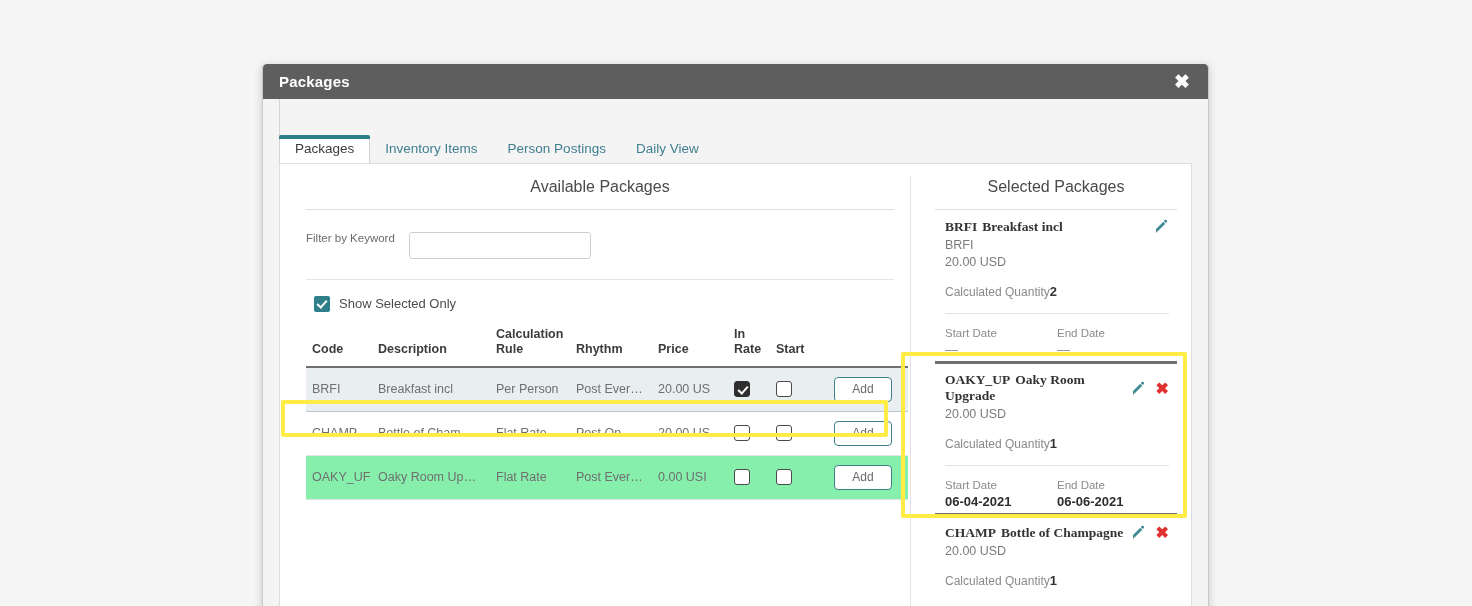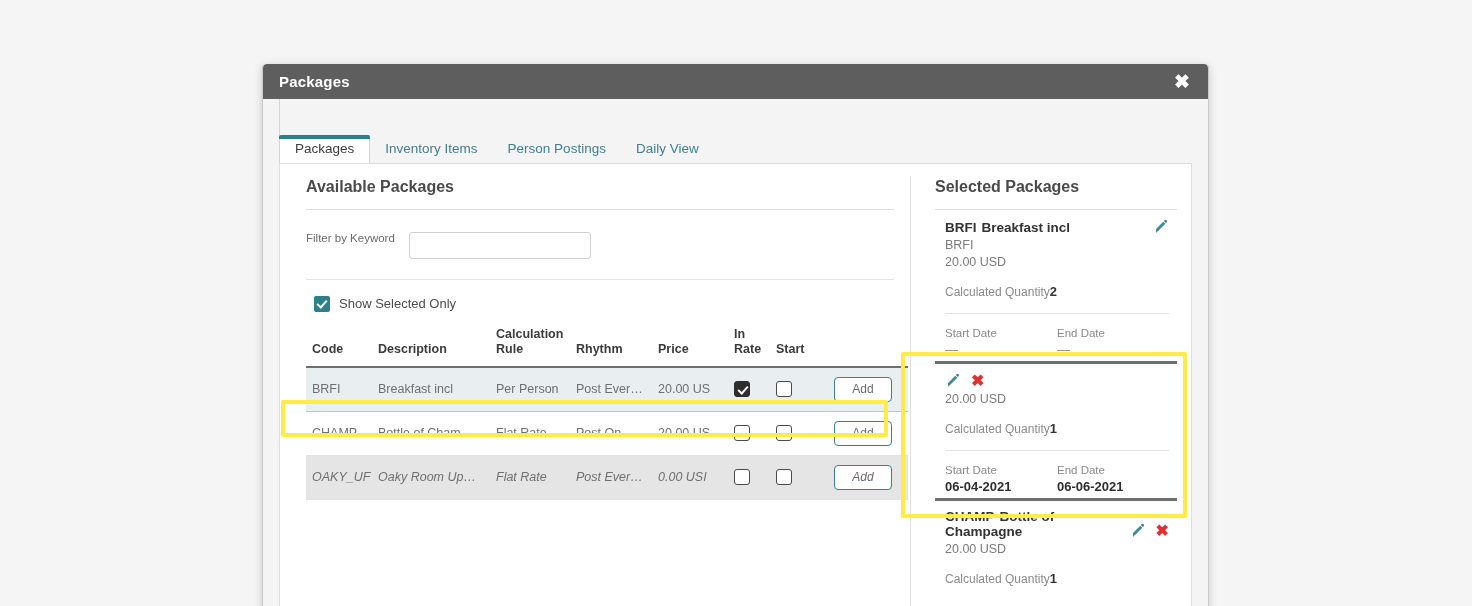--- a/index.html
+++ b/index.html
@@ -85,22 +85,23 @@
     background:#ffffff;
     border:1px solid #dedede;
     border-bottom:none;
     display:flex;
   }
   #leftPanel { width:630px; position:relative; padding:14px 16px 0 26px; }
   #divider { width:1px; background:#e2e2e2; margin-top:12px; }
   #rightPanel { flex:1; position:relative; padding:14px 14px 0 24px; overflow:hidden; }
 
   .panelTitle {
-    font-size:16px; color:#4a4a4a; font-weight:700;
+    font-size:16px; color:#4a4a4a; font-weight:400;
     padding-bottom:13px;
+    text-align:center;
   }
   .panelRule { height:1px; background:#e0e0e0; }
 
   
   #filterRow {
     display:flex; gap:14px;
     padding:22px 0 20px 0;
   }
   #filterLabel { font-size:11.5px; color:#6b6b6b; }
   #filterInput {
@@ -137,21 +138,21 @@
     padding:0 6px 9px 6px; line-height:1.18;
   }
   #pkgTable thead tr { border-bottom:2px solid #6f6f6f; }
   #pkgTable td {
     font-size:12.5px; color:#6f6f6f;
     padding:9px 6px; white-space:nowrap; overflow:hidden;
     border-bottom:1px solid #e3e3e3;
   }
   #pkgTable tbody tr.sel { background:#e9eef0; }
   #pkgTable tbody tr.sel td { border-bottom:1px solid #b9c6cb; }
-  #pkgTable tbody tr.hl { background:#e5e5e5;font-style:italic; }
+  #pkgTable tbody tr.hl { background:#86efac; }
   .c-code  { width:66px; }
   .c-desc  { width:118px; }
   .c-calc  { width:80px; }
   .c-rhythm{ width:82px; }
   .c-price { width:76px; }
   .c-inrate{ width:42px;margin-top:37px; }
   .c-item  { width:50px; }
   .c-add   { width:88px; padding-left:14px !important; }
   .cbBox {
     display:inline-block; width:16px; height:16px;
@@ -167,21 +168,21 @@
   }
   .addBtn {
     display:inline-block; width:58px; height:25px; line-height:23px;
     text-align:center; font-size:12px; color:#6a6a6a;
     border:1px solid #3f7f8a; border-radius:4px; background:#fff;
     cursor:pointer;
   }
 
   
   .card { position:relative; padding:8px 8px 0 10px; }
-  .cardHead { display:flex; align-items:flex-end; }
+  .cardHead { display:flex; align-items:center;font-family:Liberation Serif, serif; }
   .cardTitle { font-size:13.5px; font-weight:700; color:#333; flex:1; }
   .cardTitle .code { margin-right:5px; }
   .cardIcons { display:flex; align-items:center; gap:10px; padding-top:1px; }
   .pencil { width:16px; height:16px; cursor:pointer; flex:none; }
   .xmark {
     font-size:16px; font-weight:700; color:#e03131;
     line-height:14px; cursor:pointer; flex:none;
   }
   .cardSub { font-size:12.5px; color:#7b7b7b; margin-top:3px; }
   .qtyRow {
@@ -332,20 +333,21 @@
                     <div class="dateLabel">End Date</div>
                     <div class="dateVal empty">—</div>
                   </div>
                 </div>
               </div>
             </div>
             <div>
               <div class="cardTopBar"></div>
               <div class="card">
                 <div class="cardHead">
+                  <div class="cardTitle"><span class="code">OAKY_UP</span><span>Oaky Room Upgrade</span></div>
                   <div class="cardIcons">
                     <svg class="pencil" viewBox="0 0 16 16">
                       <path d="M11.6 1.3a1.4 1.4 0 0 1 2 2l-.7.7-2-2 .7-.7z" fill="#2f7f8a"></path>
                       <path d="M10.3 2.7l2 2L5 12H3v-2l7.3-7.3z" fill="#3f8a93"></path>
                       <path d="M3 12h2l-2 2v-2z" fill="#888"></path>
                     </svg>
                     <span class="xmark">✖</span>
                   </div>
                 </div>
                 <div class="cardSub">20.00 USD</div>

